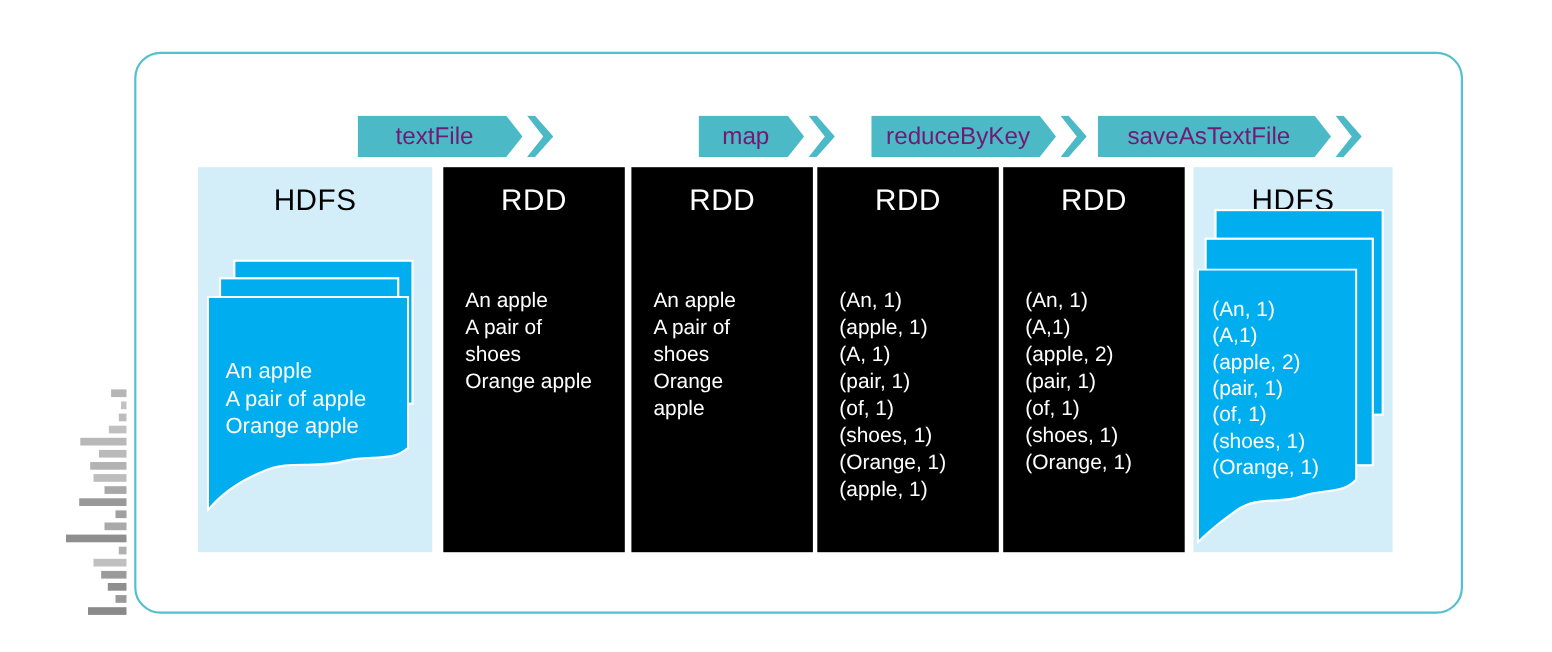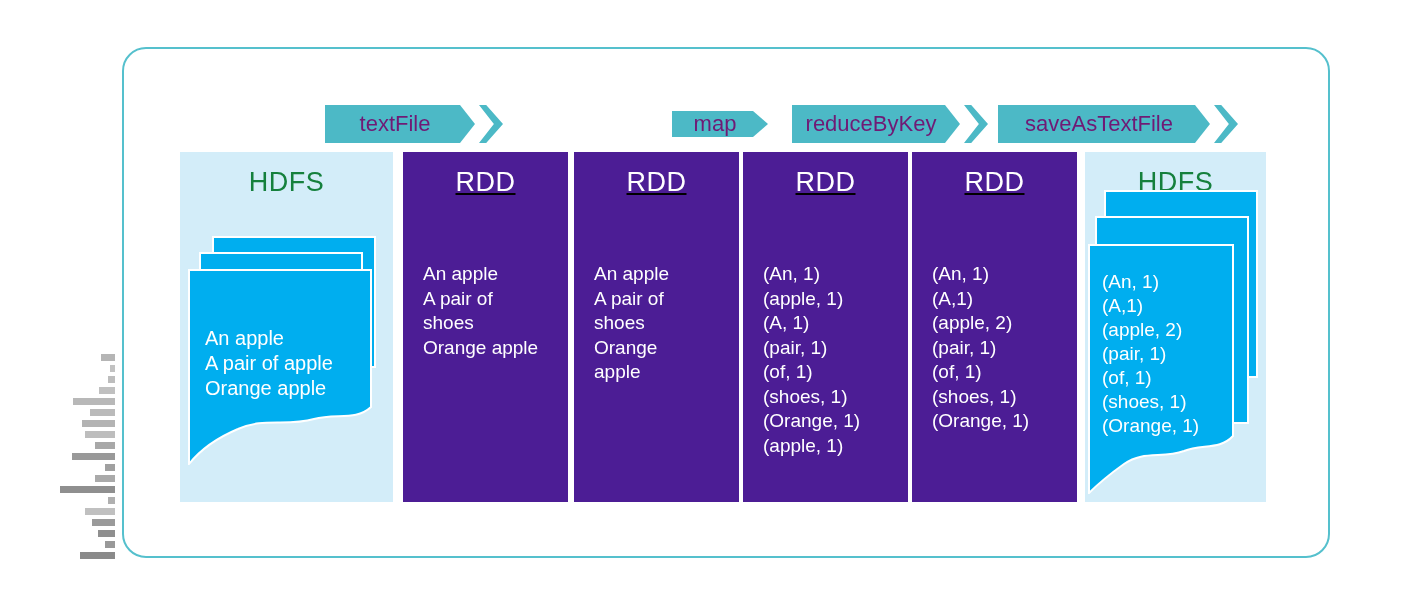--- a/index.html
+++ b/index.html
@@ -18,24 +18,24 @@
   
   .chev { position:absolute; top:105px; height:38px; display:flex; gap:4px; z-index:2; }
   .chev-body { flex:1; background:#4cb9c6; color:#701a75; font-size:22px;
                display:flex; align-items:center; justify-content:center; padding-right:10px;
                clip-path: polygon(0 0, calc(100% - 15px) 0, 100% 50%, calc(100% - 15px) 100%, 0 100%); }
   .chev-tip { width:24px; background:#4cb9c6;
               clip-path: polygon(0% 0%, 30% 0%, 100% 50%, 30% 100%, 0% 100%, 62% 50%); }
 
   
   .col { position:absolute; top:152px; height:350px; z-index:2; }
-  .col-teal  { background:#4c1d95;text-decoration:underline; }
+  .col-teal  { background:#000000; }
   .col-light { background:#d3edf9; }
   .col-title { text-align:center; margin-top:15px; font-size:27px; letter-spacing:0.5px; }
-  .title-dark  { color:#15803d; }
+  .title-dark  { color:#000000; }
   .title-white { color:#ffffff; }
   .col-text { position:absolute; left:20px; top:110px; color:#ffffff;
               font-size:19px; line-height:24.5px; }
   .col-text .line { display:block; }
 
   
   .stack { position:absolute; z-index:4; }
   .card-back { position:absolute; background:#00aeef; box-shadow:0 0 0 2px #ffffff; }
   .card-front-svg { position:absolute; }
   .card-text { position:absolute; color:#ffffff; z-index:5; }
@@ -75,21 +75,21 @@
     <div style="width:23px;background:#9a9a9a"></div>
     <div style="width:17px;background:#8f8f8f"></div>
     <div style="width:10px;background:#999999"></div>
     <div style="width:35px;background:#8a8a8a"></div>
   </div>
 
   <div class="chev" style="left:325px;width:178px;">
     <div class="chev-body">textFile</div>
     <div class="chev-tip"></div>
   </div>
-  <div class="chev" style="left:672px;width:124px;align-items:center;">
+  <div class="chev" style="left:635px;width:124px;">
     <div class="chev-body">map</div>
     <div class="chev-tip"></div>
   </div>
   <div class="chev" style="left:998px;width:240px;">
     <div class="chev-body">saveAsTextFile</div>
     <div class="chev-tip"></div>
   </div>
   <div class="chev" style="left:792px;width:196px;">
     <div class="chev-body">reduceByKey</div>
     <div class="chev-tip"></div>

